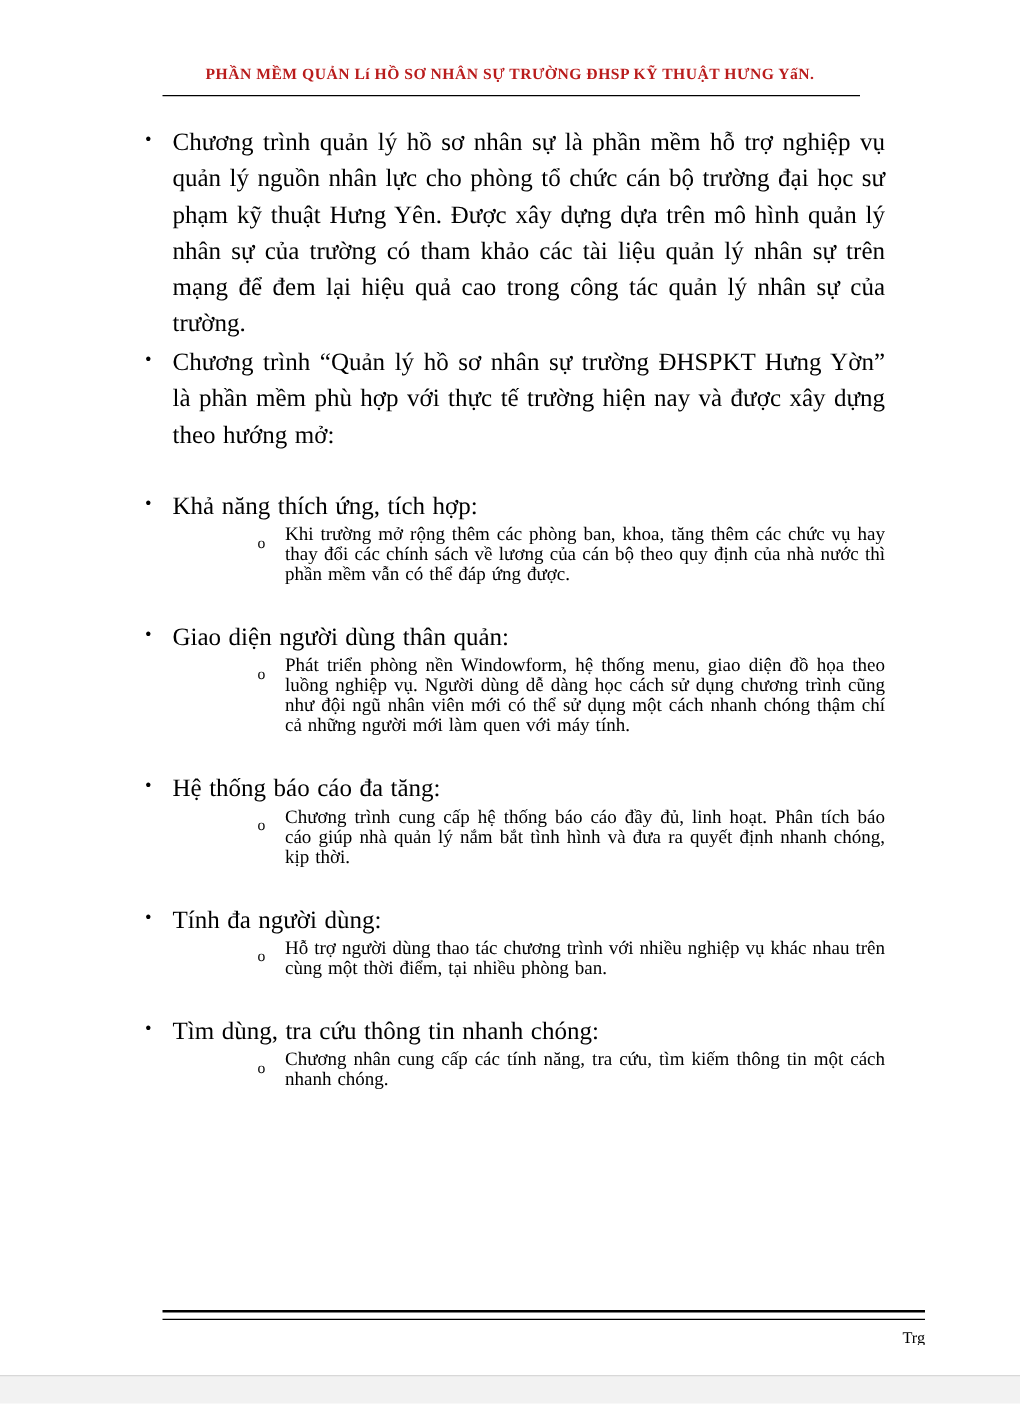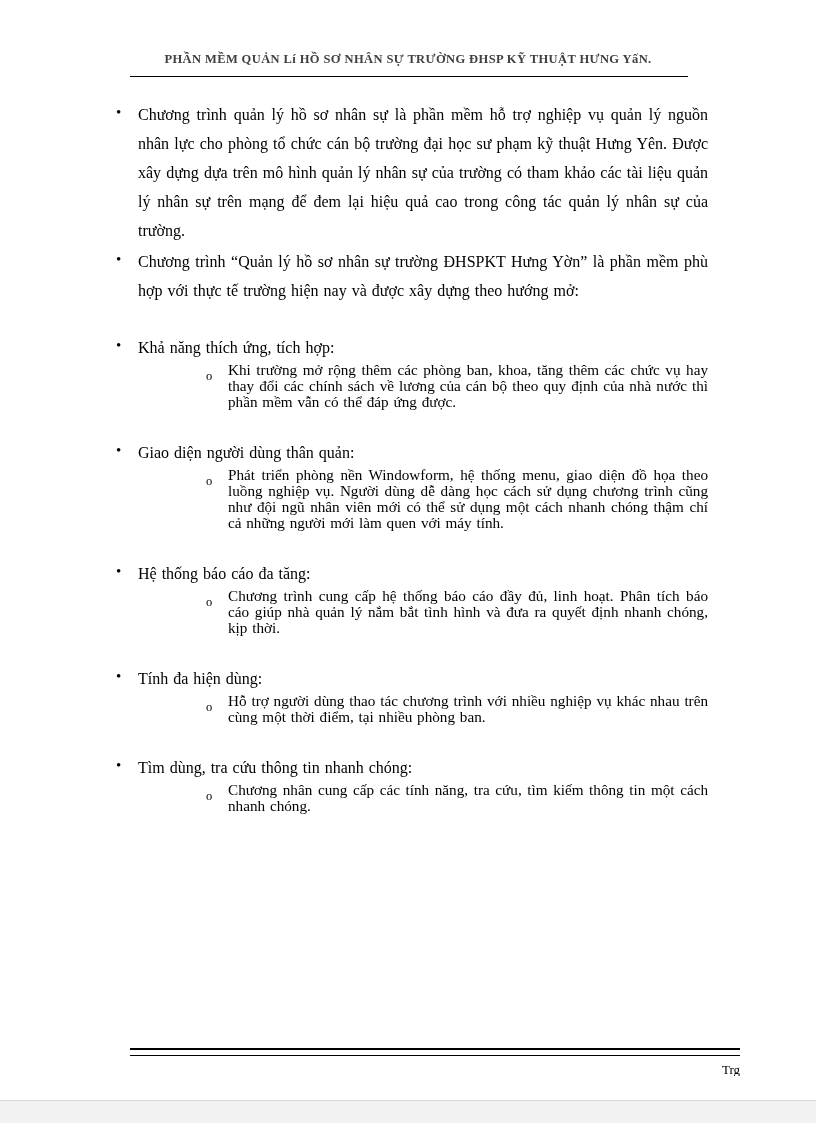--- a/index.html
+++ b/index.html
@@ -42,21 +42,21 @@
     top: 52px;
     width: 556px;
     text-align: center;
   }
   .header-title {
     font-family: "Liberation Serif", serif;
     font-weight: bold;
     font-size: 12.5px;
     letter-spacing: 0.4px;
     white-space: nowrap;
-    color: #404040;
+    color: #b91c1c;
   }
   .header-rule {
     position: absolute;
     left: 130px;
     top: 76px;
     width: 558px;
     border-bottom: 1.6px solid #000;
   }
   .content {
     position: absolute;
@@ -76,21 +76,21 @@
   }
   ul.lvl1 > li::before {
     content: "\2022";
     position: absolute;
     left: 8px;
     top: -2px;
     font-size: 15px;
     line-height: 29px;
   }
   .para {
-    font-size: 16px;
+    font-size: 20px;
     line-height: 29px;
     text-align: justify;
     text-justify: inter-word;
     margin: 0;
     word-spacing: 1px;
   }
   .para.nojust {
     text-align: left;
     margin-top: 28px;
   }
@@ -189,21 +189,21 @@
         <li>
           <p class="para nojust">Hệ thống báo cáo đa tăng:</p>
           <ul class="lvl2">
             <li>
               <p class="sub-para">Chương trình cung cấp hệ thống báo cáo đầy đủ, linh hoạt. Phân tích báo cáo giúp nhà quản lý nắm bắt tình hình và đưa ra quyết định nhanh chóng, kịp thời.</p>
             </li>
           </ul>
         </li>
 
         <li>
-          <p class="para nojust">Tính đa hiện dùng:</p>
+          <p class="para nojust">Tính đa người dùng:</p>
           <ul class="lvl2">
             <li>
               <p class="sub-para">Hỗ trợ người dùng thao tác chương trình với nhiều nghiệp vụ khác nhau trên cùng một thời điểm, tại nhiều phòng ban.</p>
             </li>
           </ul>
         </li>
 
         <li>
           <p class="para nojust">Tìm dùng, tra cứu thông tin nhanh chóng:</p>
           <ul class="lvl2">

